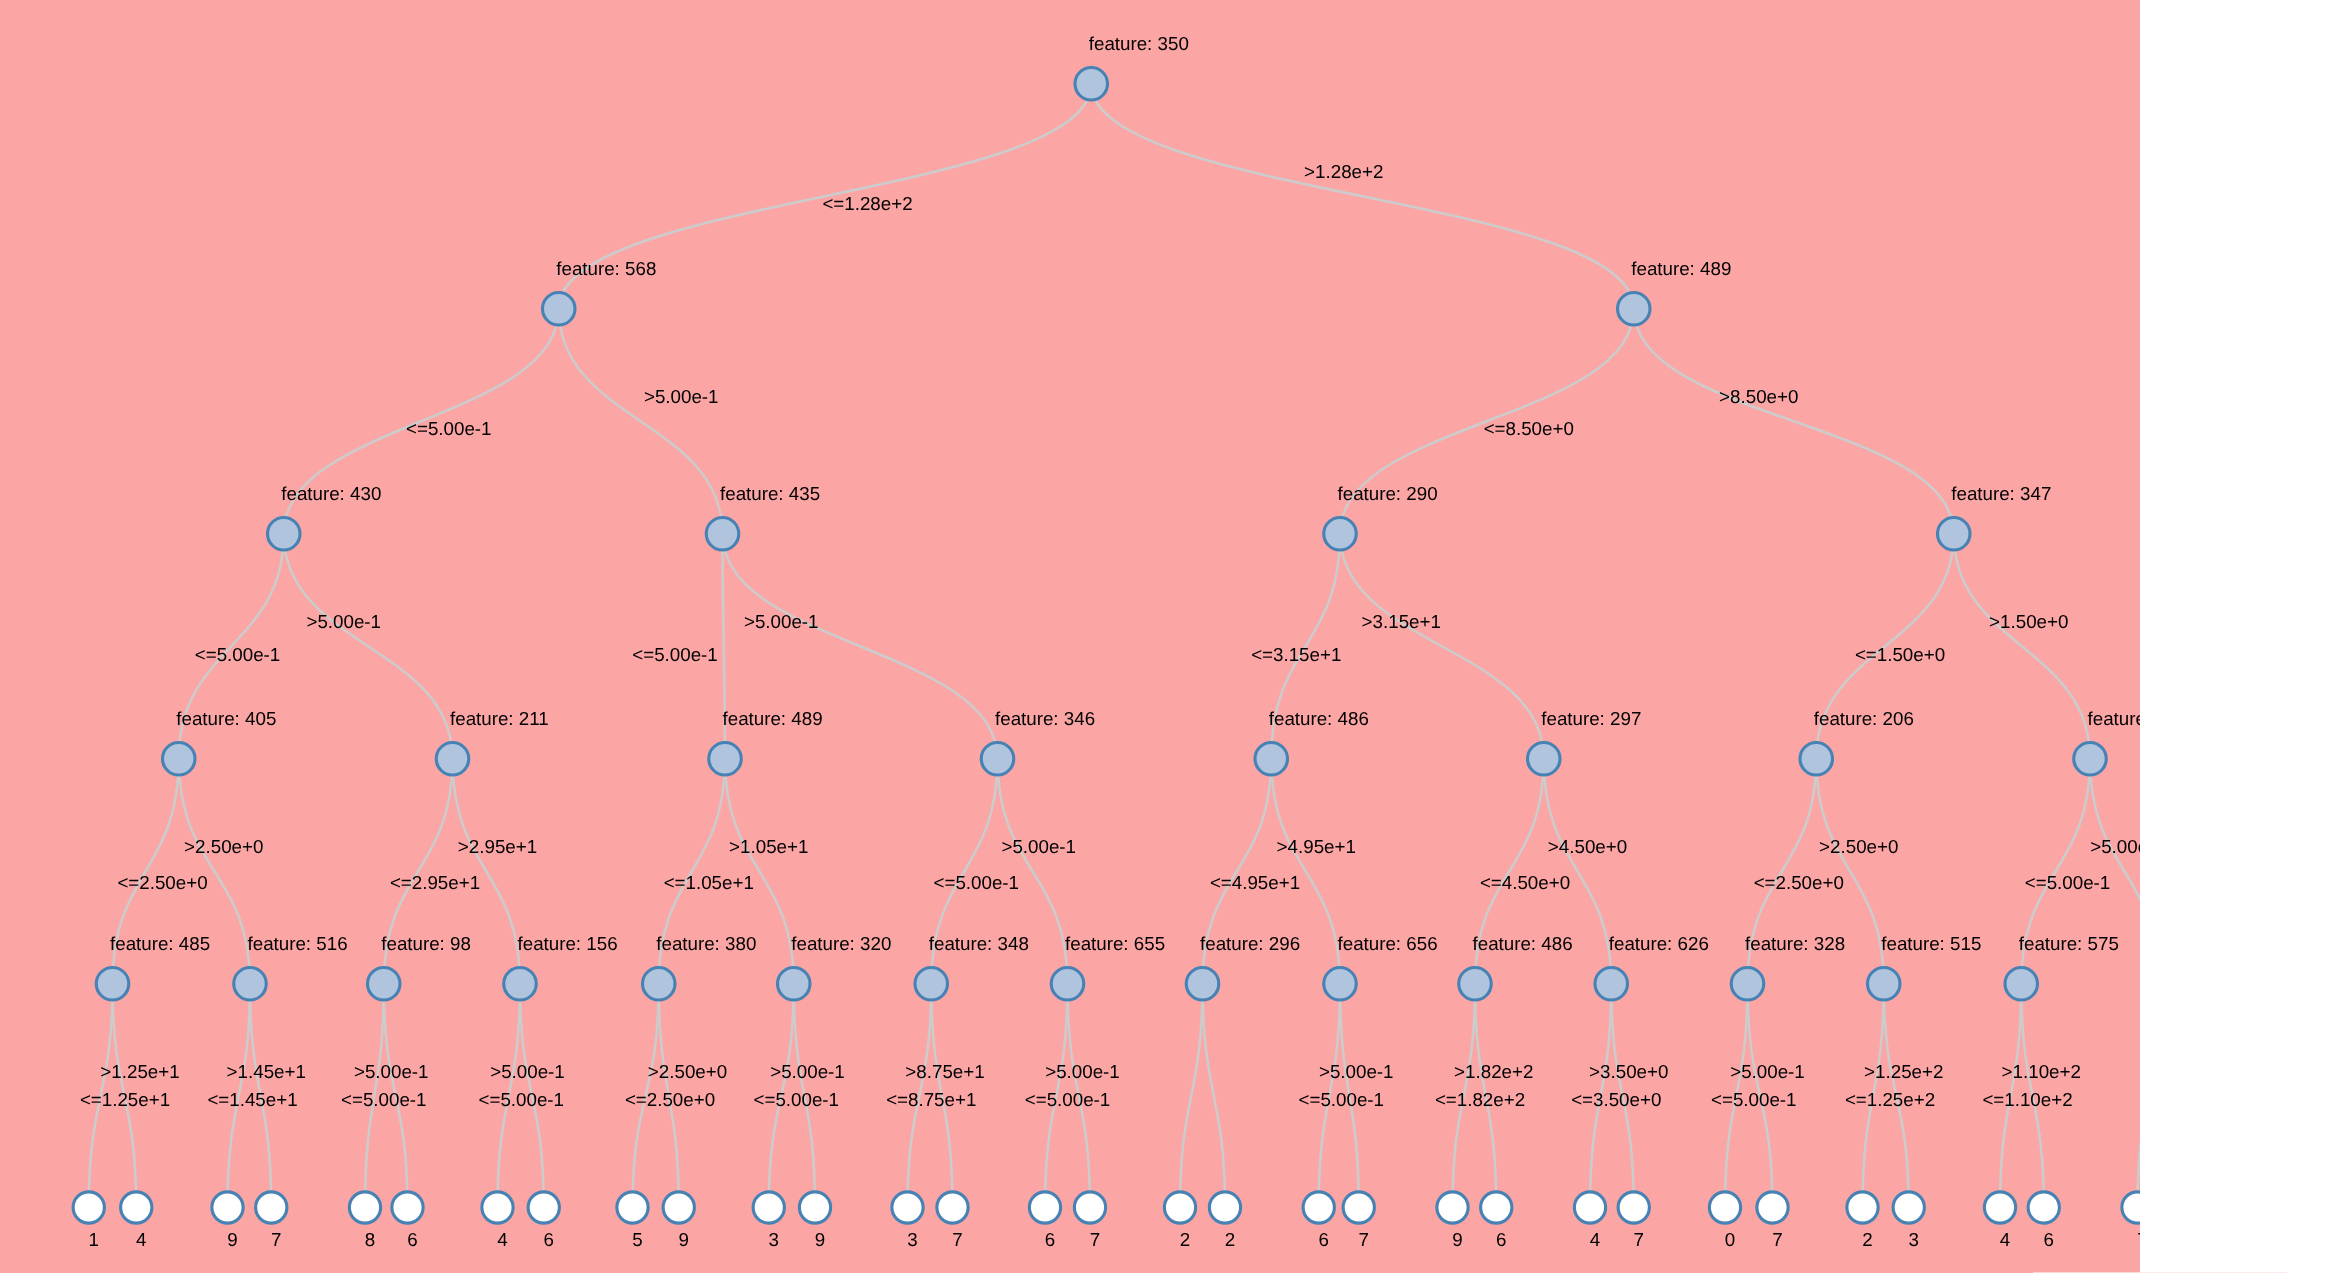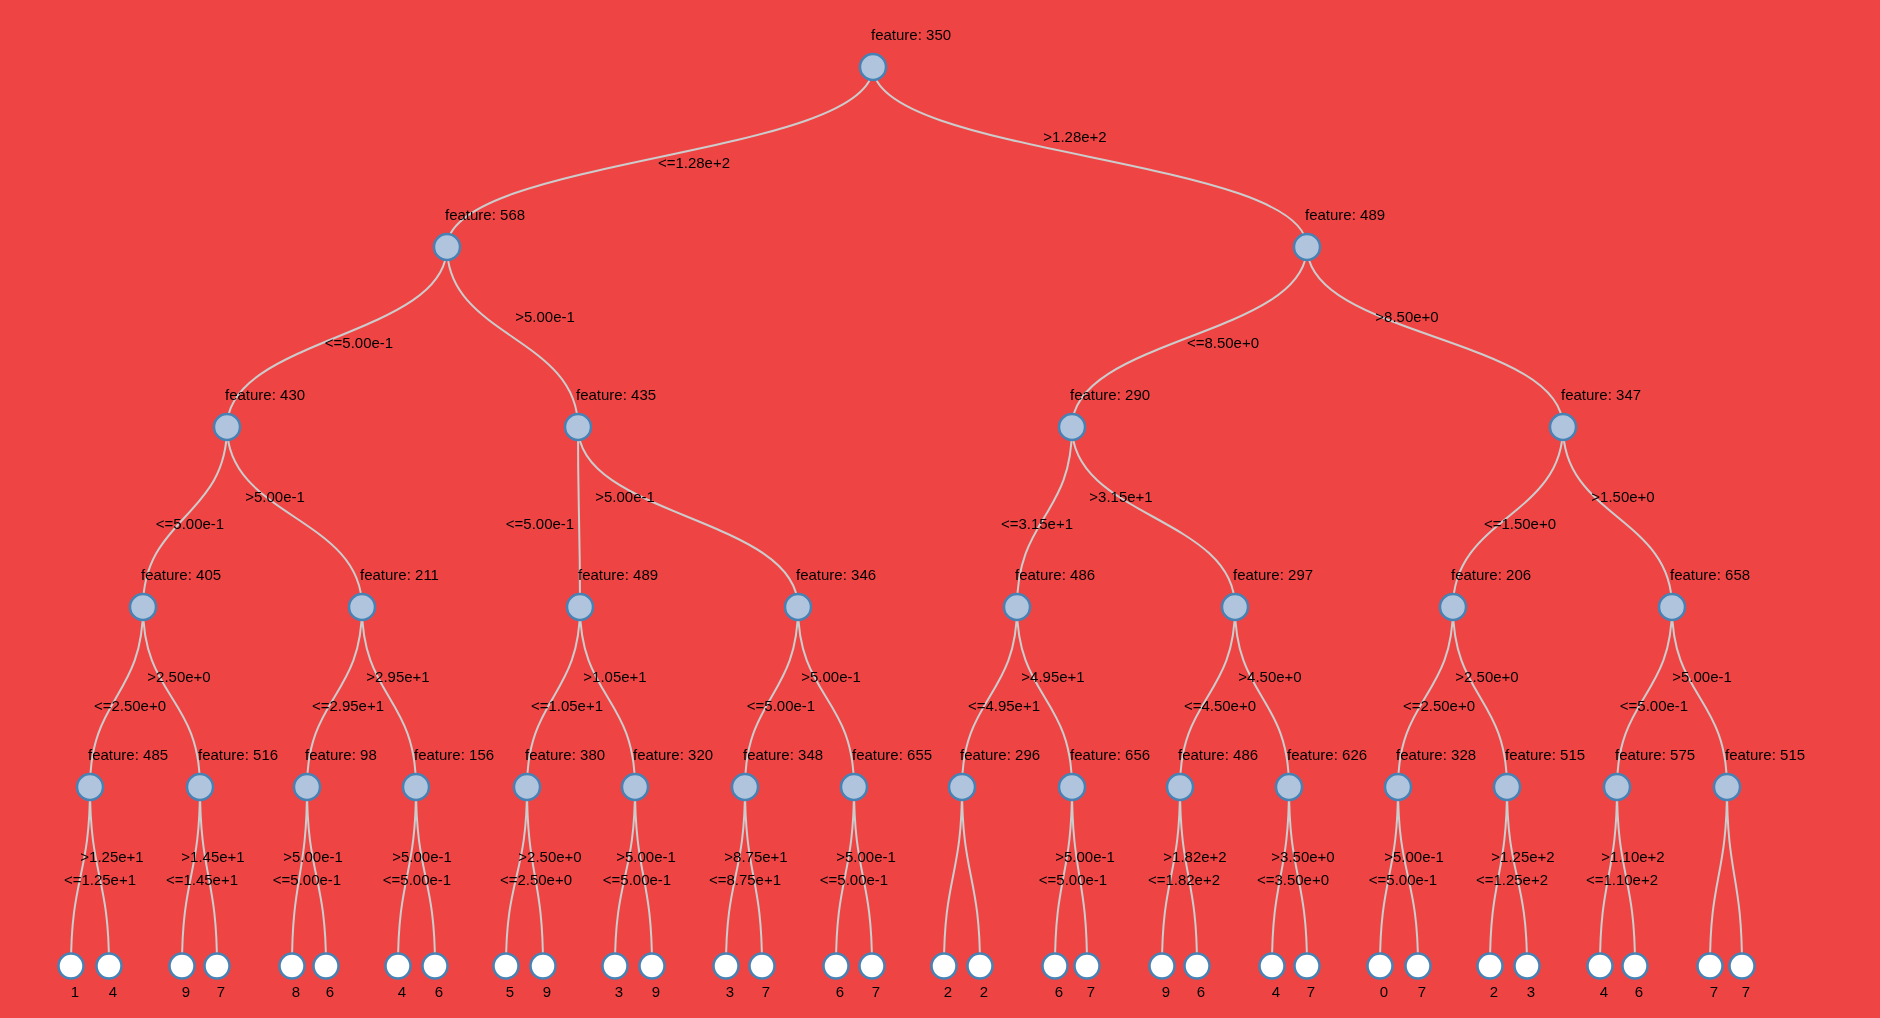--- a/index.html
+++ b/index.html
@@ -2,23 +2,23 @@
 <html><head>
 <meta charset="utf-8">
 <style>
   html, body {
     margin: 0;
     padding: 0;
     background: #ffffff;
   }
   .stage {
     position: relative;
-    width: 1880px;
+    width: 1712px;
     height: 1018px;
-    background: #ef4444;
+    background: #fca5a5;
     overflow: hidden;
     font-family: "Liberation Sans", sans-serif;
   }
   svg text {
     font-family: "Liberation Sans", sans-serif;
     fill: #000000;
   }
 </style>
 </head>
 <body>

